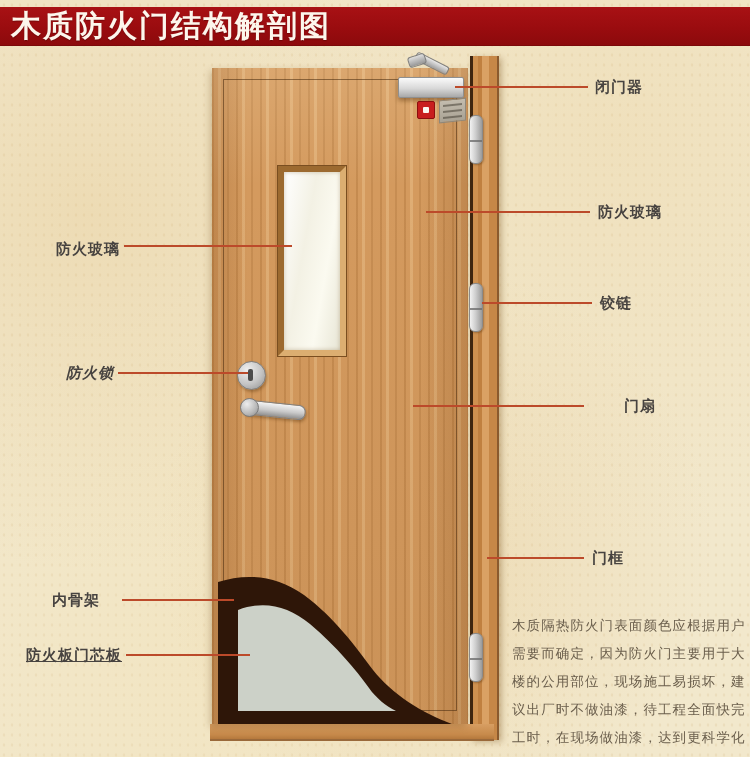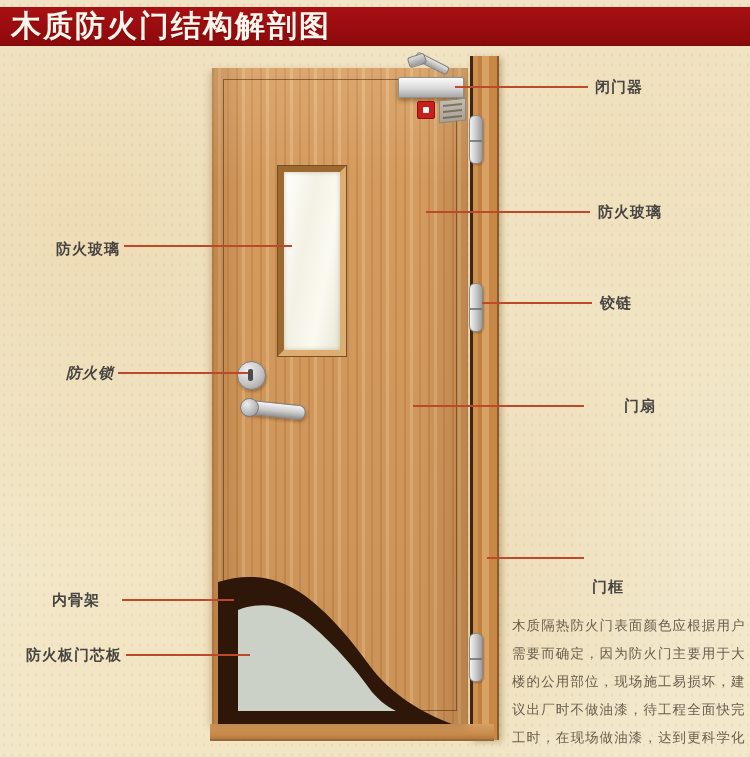--- a/index.html
+++ b/index.html
@@ -139,25 +139,25 @@
   .lead-leaf   {left:413px;top:405px;width:171px;}
   .lead-frame  {left:487px;top:557px;width:97px;}
   .lead-glass  {left:124px;top:245px;width:168px;}
   .lead-lock   {left:118px;top:372px;width:130px;}
   .lead-skel   {left:122px;top:599px;width:112px;}
   .lead-core   {left:126px;top:654px;width:124px;}
   .lbl-closer{left:595px;top:79px;}
   .lbl-veneer{left:598px;top:204px;}
   .lbl-hinge {left:600px;top:295px;}
   .lbl-leaf  {left:624px;top:398px;}
-  .lbl-frame {left:592px;top:550px;margin-top:29px;}
+  .lbl-frame {left:592px;top:550px;}
   .lbl-glass {left:18px;top:241px;width:102px;}
   .lbl-lock  {left:18px;top:365px;width:96px;font-style:italic;}
   .lbl-skel  {left:0;top:592px;width:100px;}
-  .lbl-core  {left:8px;top:647px;width:114px;}
+  .lbl-core  {left:8px;top:647px;width:114px;text-decoration:underline;}
   
   .desc{
     position:absolute;left:512px;top:612px;width:233px;
     font-size:13.5px;line-height:28px;color:#6a5e4c;text-align:justify;
     letter-spacing:.5px;
   }
 </style>
 </head>
 <body>
 

